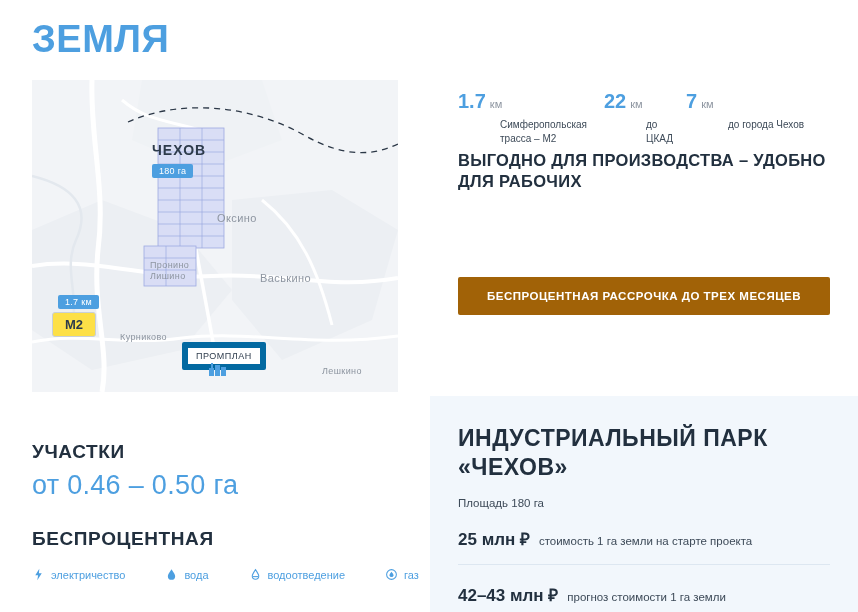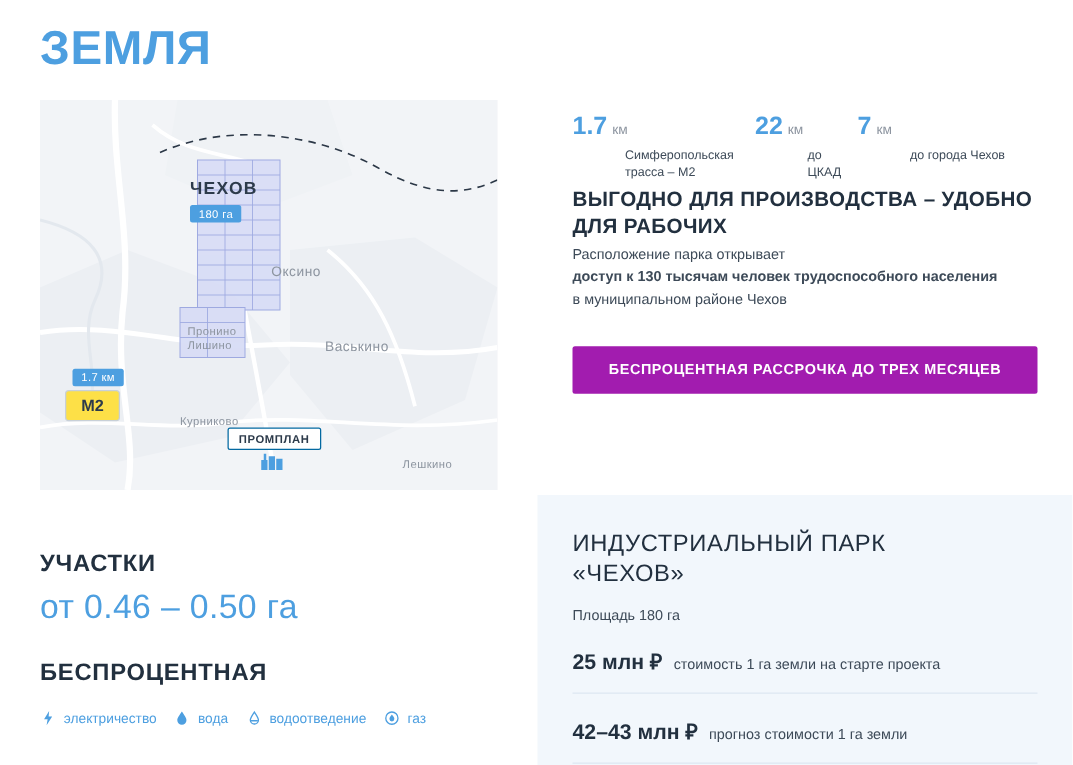--- a/index.html
+++ b/index.html
@@ -47,22 +47,22 @@
   .badge-180 { left: 120px; top: 84px; }
   .badge-17  { left: 26px; top: 215px; background: #4d9fe0; }
   .m2-box {
     position: absolute; left: 20px; top: 232px;
     background: #fde047; border: 1px solid #c8d0d8;
     font-size: 13px; font-weight: 700; color: #2d3b4b;
     padding: 4px 12px; border-radius: 3px;
   }
   .promplan {
     position: absolute; left: 150px; top: 262px;
-    background: #ffffff; border: 1px solid #0369a1;
-    font-size: 9px; font-weight: 700; color: #2d3b4b;
+    background: #ffffff; border: 6px solid #0369a1;
+    font-size: 9px; font-weight: 400; color: #2d3b4b;
     padding: 3px 8px; letter-spacing: 0.5px; border-radius: 2px;
   }
   .promplan-pin {
     position: absolute; left: 176px; top: 281px;
     width: 22px; height: 16px;
   }
 
   
   .plots-title {
     position: absolute; left: 32px; top: 441px;
@@ -71,21 +71,21 @@
   .plots-value {
     position: absolute; left: 32px; top: 470px;
     font-size: 27px; font-weight: 400; color: #4d9fe0; letter-spacing: 0.3px;
   }
   .comm-title {
     position: absolute; left: 32px; top: 528px;
     font-size: 19px; font-weight: 700; letter-spacing: 0.6px; color: #22303f;
   }
   .comm-row {
     position: absolute; left: 32px; top: 568px;
-    display: flex; align-items: flex-end; gap: 14px;
+    display: flex; align-items: flex-end; gap: 40px;
   }
   .comm-item { display: flex; align-items: center; gap: 6px; }
   .comm-item span.txt { font-size: 11px; color: #4d9fe0; }
   .comm-ico { width: 13px; height: 13px; display: block; }
 
   
   .right { position: absolute; left: 430px; top: 0; width: 428px; height: 612px; }
 
   .h-logistics {
     position: absolute; left: 28px; top: 22px;
@@ -113,36 +113,36 @@
   }
   .benefit-text {
     position: absolute; left: 28px; top: 196px; width: 370px;
     font-size: 11.5px; line-height: 1.55; color: #3d4a58;
   }
   .benefit-text b { font-weight: 700; }
 
   .cta {
     position: absolute; left: 28px; top: 277px;
     width: 372px; height: 38px;
-    background: #a21caf; color: #ffffff;
+    background: #a16207; color: #ffffff;
     border: none; border-radius: 2px;
     font-family: "Liberation Sans", sans-serif;
     font-size: 11.5px; font-weight: 700; letter-spacing: 0.5px;
     cursor: pointer;
   }
 
   
   .park {
     position: absolute; left: 0px; top: 396px;
     width: 428px; height: 216px;
     background: #f2f7fc;
     padding: 28px 28px 0 28px;
   }
   .park-title {
-    font-size: 19px; font-weight: 400; line-height: 1.28;
+    font-size: 23px; font-weight: 700; line-height: 1.28;
     letter-spacing: 0.5px; color: #22303f;
   }
   .park-area {
     margin-top: 14px; font-size: 11.5px; color: #3d4a58;
   }
   .price-row { margin-top: 18px; display: flex; align-items: baseline; }
   .price-row .val {
     font-size: 17px; font-weight: 700; color: #22303f; white-space: nowrap;
   }
   .price-row .lbl {
@@ -205,21 +205,21 @@
       </svg>
 
       <div class="chehov-title">ЧЕХОВ</div>
       <div class="badge badge-180">180 га</div>
       <div class="badge badge-17">1.7 км</div>
       <div class="m2-box">М2</div>
 
       <div class="map-label" style="left:185px; top:132px;">Оксино</div>
       <div class="map-label" style="left:228px; top:192px;">Васькино</div>
       <div class="map-label" style="left:118px; top:180px; width:60px; line-height:1.2; font-size:9px;">Пронино Лишино</div>
-      <div class="map-label" style="left:76px; top:252px; font-size:9px;padding-left:36px;">Курниково</div>
+      <div class="map-label" style="left:52px; top:252px; font-size:9px;padding-left:36px;">Курниково</div>
       <div class="map-label" style="left:290px; top:286px; font-size:9px;">Лешкино</div>
 
       <div class="promplan">ПРОМПЛАН</div>
       <svg class="promplan-pin" viewBox="0 0 22 16">
         <rect x="1" y="7" width="5" height="8" fill="#4d9fe0"></rect>
         <rect x="7" y="4" width="5" height="11" fill="#4d9fe0"></rect>
         <rect x="13" y="6" width="5" height="9" fill="#4d9fe0"></rect>
         <rect x="3" y="2" width="2" height="5" fill="#4d9fe0"></rect>
       </svg>
     </div>
@@ -276,25 +276,20 @@
         <div class="desc">до ЦКАД</div>
       </div>
       <div class="stat">
         <span class="num">7</span><span class="unit">км</span>
         <div class="desc">до города Чехов</div>
       </div>
     </div>
 
     <div class="h-benefit">ВЫГОДНО ДЛЯ ПРОИЗВОДСТВА – УДОБНО ДЛЯ РАБОЧИХ</div>
 
-    <div class="benefit-text">
-      <div>Расположение парка открывает</div>
-      <b>доступ к 130 тысячам человек трудоспособного населения</b>
-      <div>в муниципальном районе Чехов</div>
-    </div>
 
     <button class="cta">БЕСПРОЦЕНТНАЯ РАССРОЧКА ДО ТРЕХ МЕСЯЦЕВ</button>
 
     <div class="park">
       <div class="park-title">
         <div>ИНДУСТРИАЛЬНЫЙ ПАРК</div>
         <div>«ЧЕХОВ»</div>
       </div>
       <div class="park-area">Площадь 180 га</div>
 

